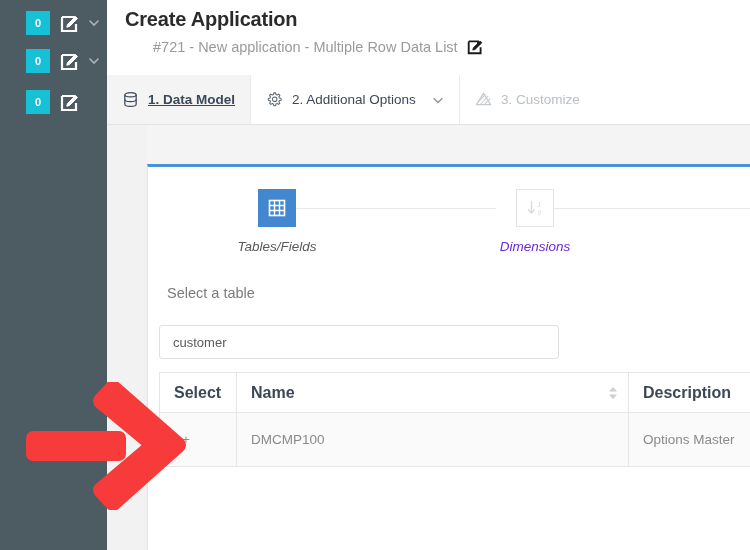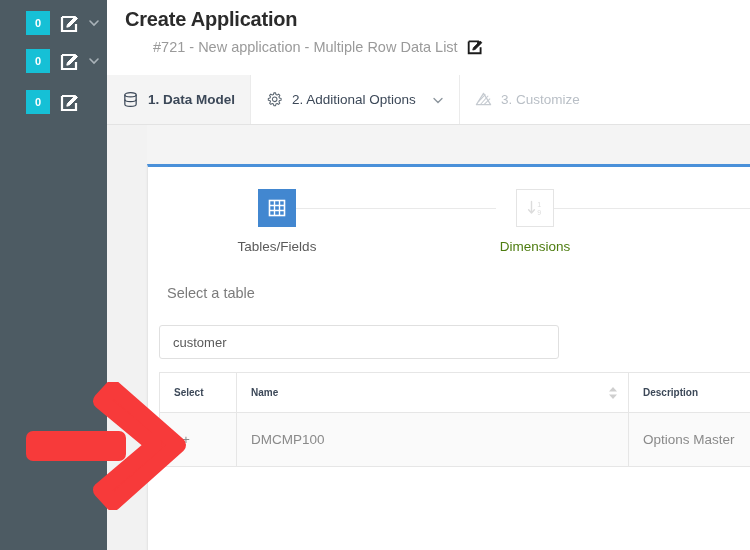--- a/index.html
+++ b/index.html
@@ -72,21 +72,21 @@
     display: flex; align-items: stretch;
   }
   .tab {
     display: flex; align-items: center;
     padding: 0 15px;
     font-size: 13.5px;
     color: #3c4858;
     cursor: pointer;
     border-right: 1px solid #ebebeb;
   }
-  .tab.active { background: #f4f4f4; font-weight: bold; }
+  .tab.active { background: #f4f4f4; font-weight: bold; text-decoration: underline; }
   .tab.disabled { color: #b9bfc6; cursor: default; border-right: none; }
   .tab .tico { width: 17px; height: 17px; margin-right: 9px; display: block; flex: none; }
   .tab .tchev { width: 12px; height: 12px; margin-left: 16px; display: block; flex: none; }
 
   
   .body-left-strip {
     position: absolute; left: 107px; top: 125px;
     width: 40px; height: 425px;
     background: #f2f2f2;
   }
@@ -100,42 +100,42 @@
     width: 603px; height: 386px;
     background: #ffffff;
     border-top: 3px solid #4a90d9;
     border-left: 1px solid #e6e6e6;
     box-shadow: 0 1px 2px rgba(0,0,0,0.06);
   }
 
   
   .steps {
     position: absolute; left: 0; top: 22px;
-    width: 603px; height: 82px;
+    width: 603px; height: 82px; font-style: italic;
   }
   .step {
     position: absolute; top: 0;
     width: 120px; text-align: center;
   }
   .step.s1 { left: 69px; }
   .step.s2 { left: 327px; }
   .step-box {
     width: 38px; height: 38px;
     margin: 0 auto;
     display: flex; align-items: center; justify-content: center;
   }
   .step-box.active { background: #4287d0; }
   .step-box.inactive { background: #ffffff; border: 1px solid #e4e4e4; }
   .step-box svg { display: block; }
   .step-label {
     margin-top: 12px;
     font-size: 13.5px;
   }
   .step.s1 .step-label { color: #5a5a5a; }
-  .step.s2 .step-label { color: #4d7c0f; }
+  .step.s2 .step-label { color: #6d28d9; }
   .step-line {
     position: absolute; top: 19px; height: 1px; background: #e9e9e9;
   }
   .step-line.l1 { left: 148px; width: 200px; }
   .step-line.l2 { left: 406px; width: 200px; }
 
   
   .form-label {
     position: absolute; left: 19px; top: 118px;
     font-size: 14.5px; color: #7b7b7b;
@@ -159,21 +159,21 @@
     table-layout: fixed;
   }
   .dtable th, .dtable td {
     border: 1px solid #e6e6e6;
     text-align: left;
     font-weight: normal;
   }
   .dtable th {
     height: 40px;
     padding: 0 14px;
-    font-size: 10px; font-weight: bold; color: #3c4858;
+    font-size: 16px; font-weight: bold; color: #3c4858;
     background: #ffffff;
     position: relative;
   }
   .dtable td {
     height: 54px;
     padding: 0 14px;
     font-size: 13.5px; color: #8a8a8a;
     background: #fafafa;
   }
   .col-select { width: 77px; }

